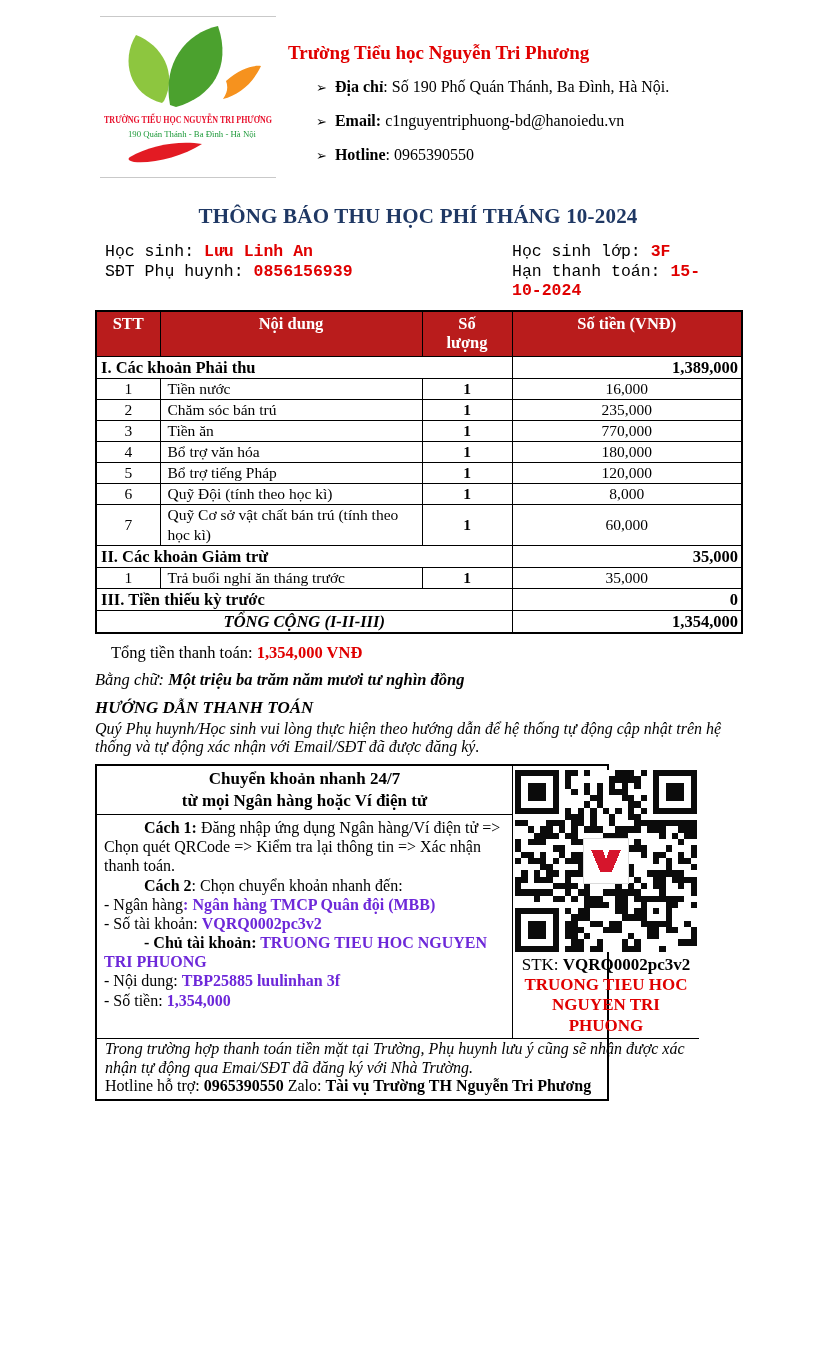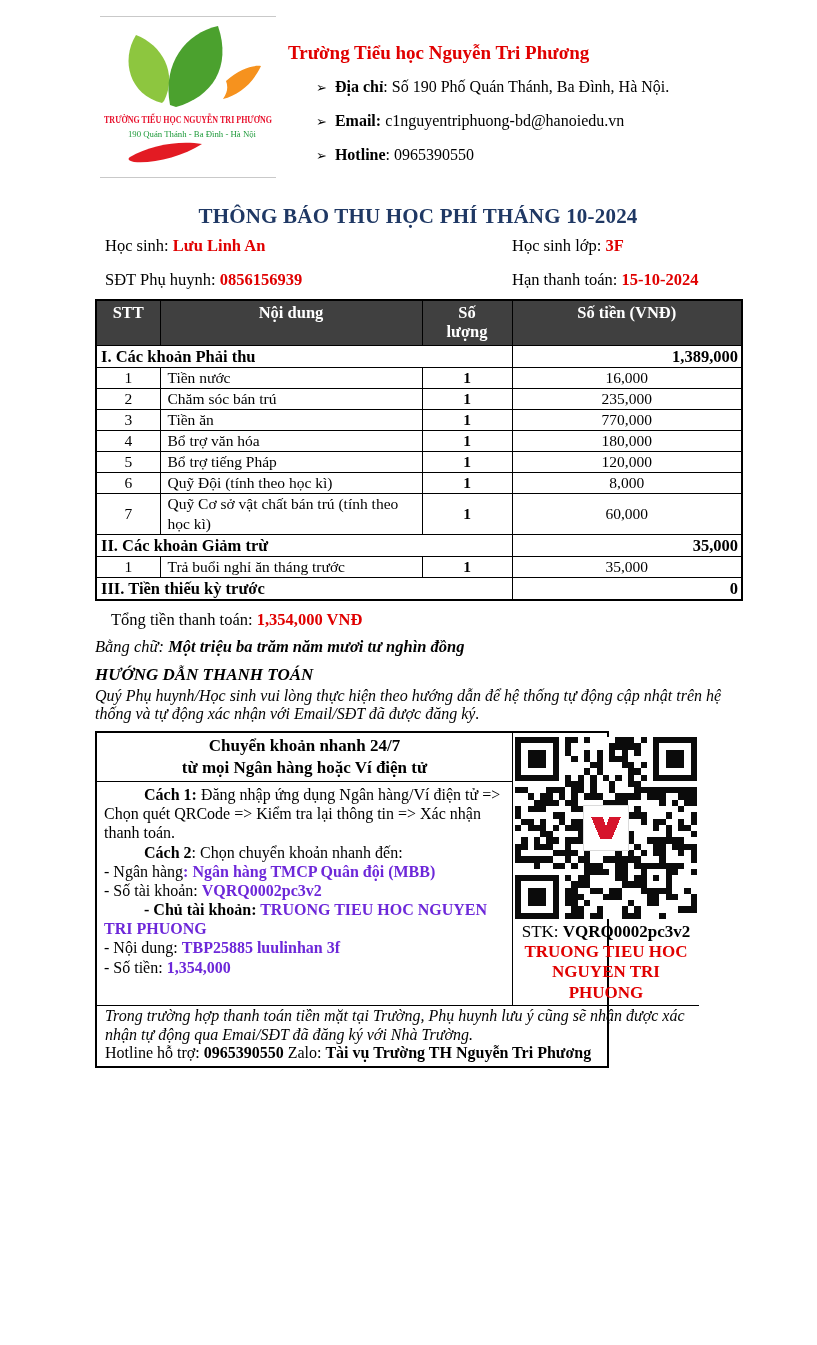--- a/index.html
+++ b/index.html
@@ -12,27 +12,27 @@
   .school-name{color:#e00000;font-weight:bold;font-size:19px;margin:0 0 6px 0;}
   ul.contacts{list-style:none;margin:0;padding:0 0 0 28px;}
   ul.contacts li{font-size:16px;line-height:33px;}
   .bullet{font-size:13px;margin-right:8px;}
   .clabel{font-weight:bold;}
 
   
   .main{position:absolute;left:95px;top:204px;width:646px;}
   h1.title{margin:0;text-align:center;color:#1f3864;font-size:21px;font-weight:bold;letter-spacing:.2px;}
 
-  .info-grid{display:grid;grid-template-columns:407px 239px;row-gap:15px;margin-top:7px;font-size:16.5px;}
+  .info-grid{display:grid;grid-template-columns:407px 239px;row-gap:1px;margin-top:13px;font-size:16.5px;font-family:Liberation Mono, monospace;}
   .info-cell{padding-left:10px;line-height:19px;}
   .rv{color:#e00000;font-weight:bold;}
   .due-cell{width:212px;}
 
   table.fee{width:646px;border-collapse:collapse;table-layout:fixed;margin-top:10px;border:2px solid #000;}
-  table.fee th{background:#404040;color:#fff;font-size:16.5px;font-weight:bold;vertical-align:top;text-align:center;padding:2px 2px 3px;border:1px solid #000;line-height:1.18;}
+  table.fee th{background:#b91c1c;color:#fff;font-size:16.5px;font-weight:bold;vertical-align:top;text-align:center;padding:2px 2px 3px;border:1px solid #000;line-height:1.18;}
   table.fee td{border:1px solid #000;font-size:15.5px;padding:0 4px;line-height:20px;vertical-align:middle;}
   table.fee .c{text-align:center;}
   table.fee .b{font-weight:bold;}
   table.fee tr.sec td{font-weight:bold;font-size:16.5px;line-height:21px;}
   .sec-label{padding-left:4px;}
   .sec-amount{text-align:right;padding-right:3px !important;}
   .tot-label{text-align:center;font-style:italic;font-weight:bold;font-size:17px;}
   .item-name{padding-left:7px !important;}
   .qty-span{display:inline-block;width:48px;}
 
@@ -160,20 +160,24 @@
           </tr>
           <tr>
             <td class="c">1</td>
             <td class="item-name">Trả buổi nghỉ ăn tháng trước</td>
             <td class="c b">1</td>
             <td class="c">35,000</td>
           </tr>
           <tr class="sec">
             <td class="sec-label" colspan="3">III. Tiền thiếu kỳ trước</td>
             <td class="sec-amount">0</td>
+          </tr>
+          <tr class="sec">
+            <td class="tot-label" colspan="3">TỔNG CỘNG (I-II-III)</td>
+            <td class="sec-amount">1,354,000</td>
           </tr>
         </tbody>
     </table>
 
     <p class="sum-line"><span>Tổng tiền thanh toán: </span><span class="rv">1,354,000 VNĐ</span></p>
     <p class="words-line"><span>Bằng chữ: </span><span class="bi">Một triệu ba trăm năm mươi tư nghìn đồng</span></p>
     <p class="guide-title">HƯỚNG DẪN THANH TOÁN</p>
     <p class="guide-text">Quý Phụ huynh/Học sinh vui lòng thực hiện theo hướng dẫn để hệ thống tự động cập nhật trên hệ thống và tự động xác nhận với Email/SĐT đã được đăng ký.</p>
 
     <div class="paybox">

